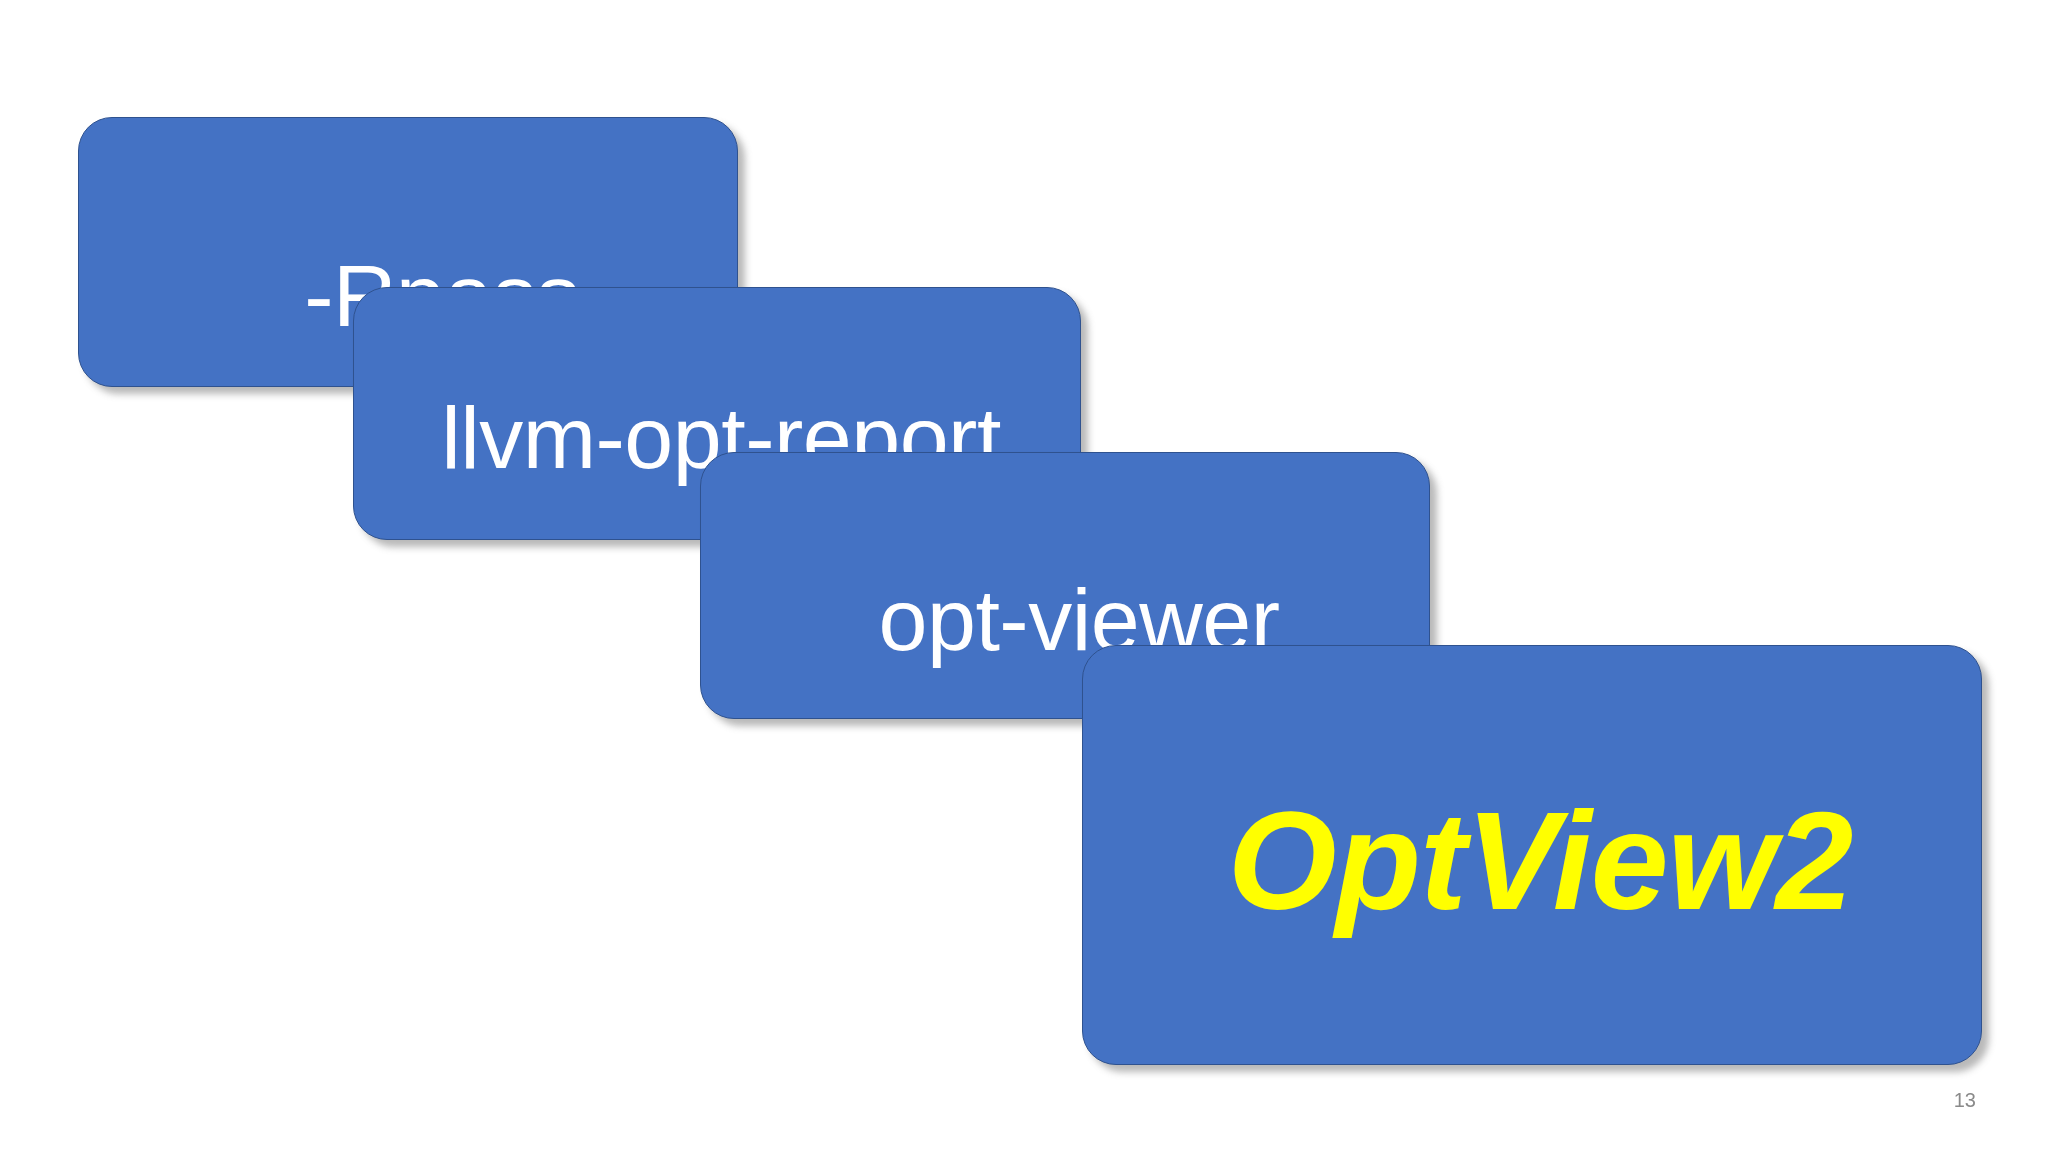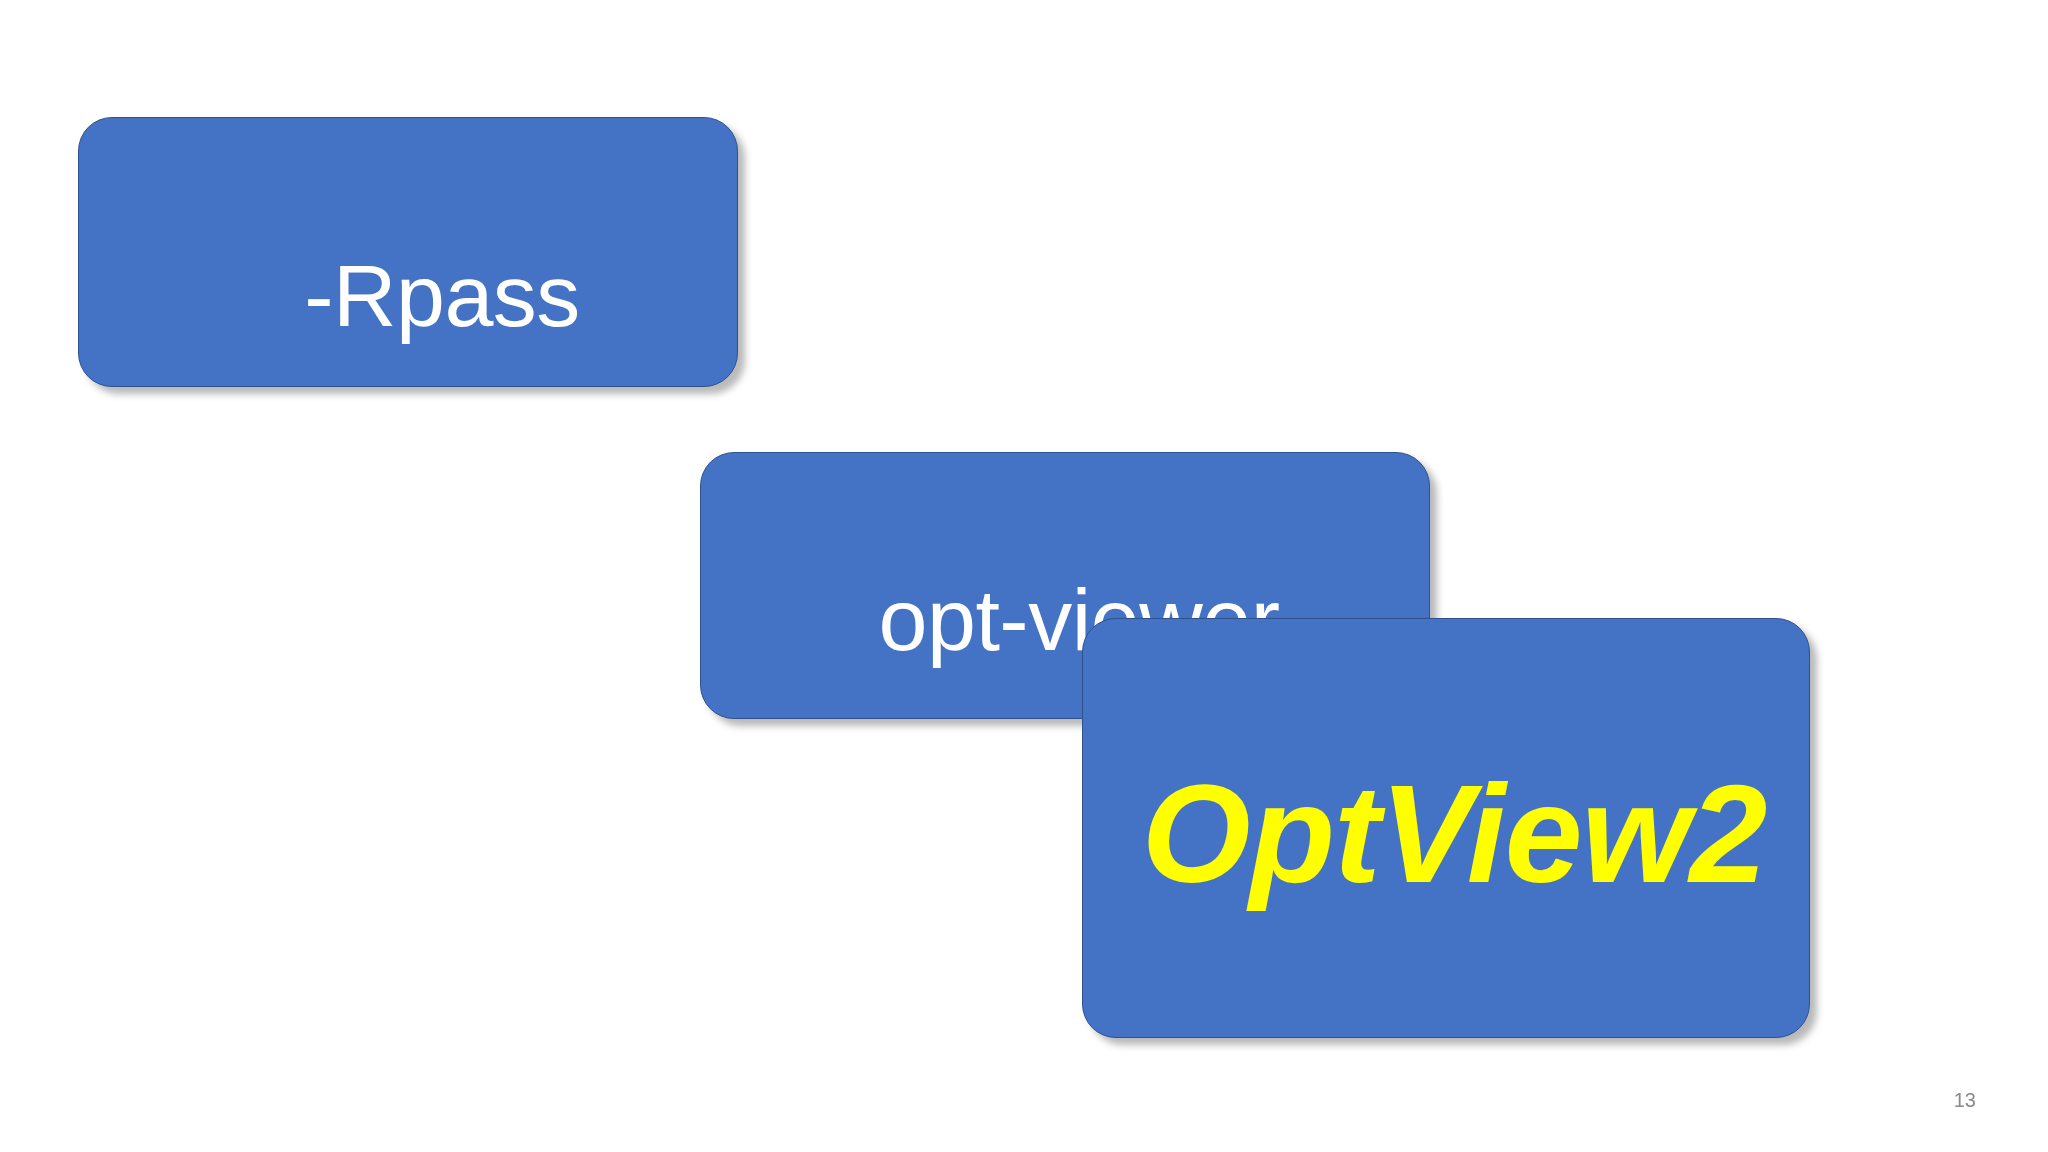--- a/index.html
+++ b/index.html
@@ -70,22 +70,22 @@
     top: 452px;
     width: 730px;
     height: 267px;
   }
   #box-opt-viewer .flow-label {
     transform: translate(14px, 34px);
   }
   
   #box-optview2 {
     left: 1082px;
-    top: 618px;
-    width: 728px;
+    top: 645px;
+    width: 900px;
     height: 420px;
   }
   #box-optview2 .flow-label {
     color: #FFFF00;
     font-weight: bold;
     font-style: italic;
     font-size: 140px;
     letter-spacing: -1px;
     transform: translate(8px, 6px);
   }
@@ -109,20 +109,23 @@
 </head>
 <body>
 
 <div id="slide">
   <div class="slide-canvas">
 
     <div class="flow-box" id="box-rpass">
       <span class="flow-label">-Rpass</span>
     </div>
 
+    <div class="flow-box" id="box-llvm-opt-report">
+      <span class="flow-label">llvm-opt-report</span>
+    </div>
 
     <div class="flow-box" id="box-opt-viewer">
       <span class="flow-label">opt-viewer</span>
     </div>
 
     <div class="flow-box" id="box-optview2">
       <span class="flow-label">OptView2</span>
     </div>
 
     <div id="page-number">13</div>

